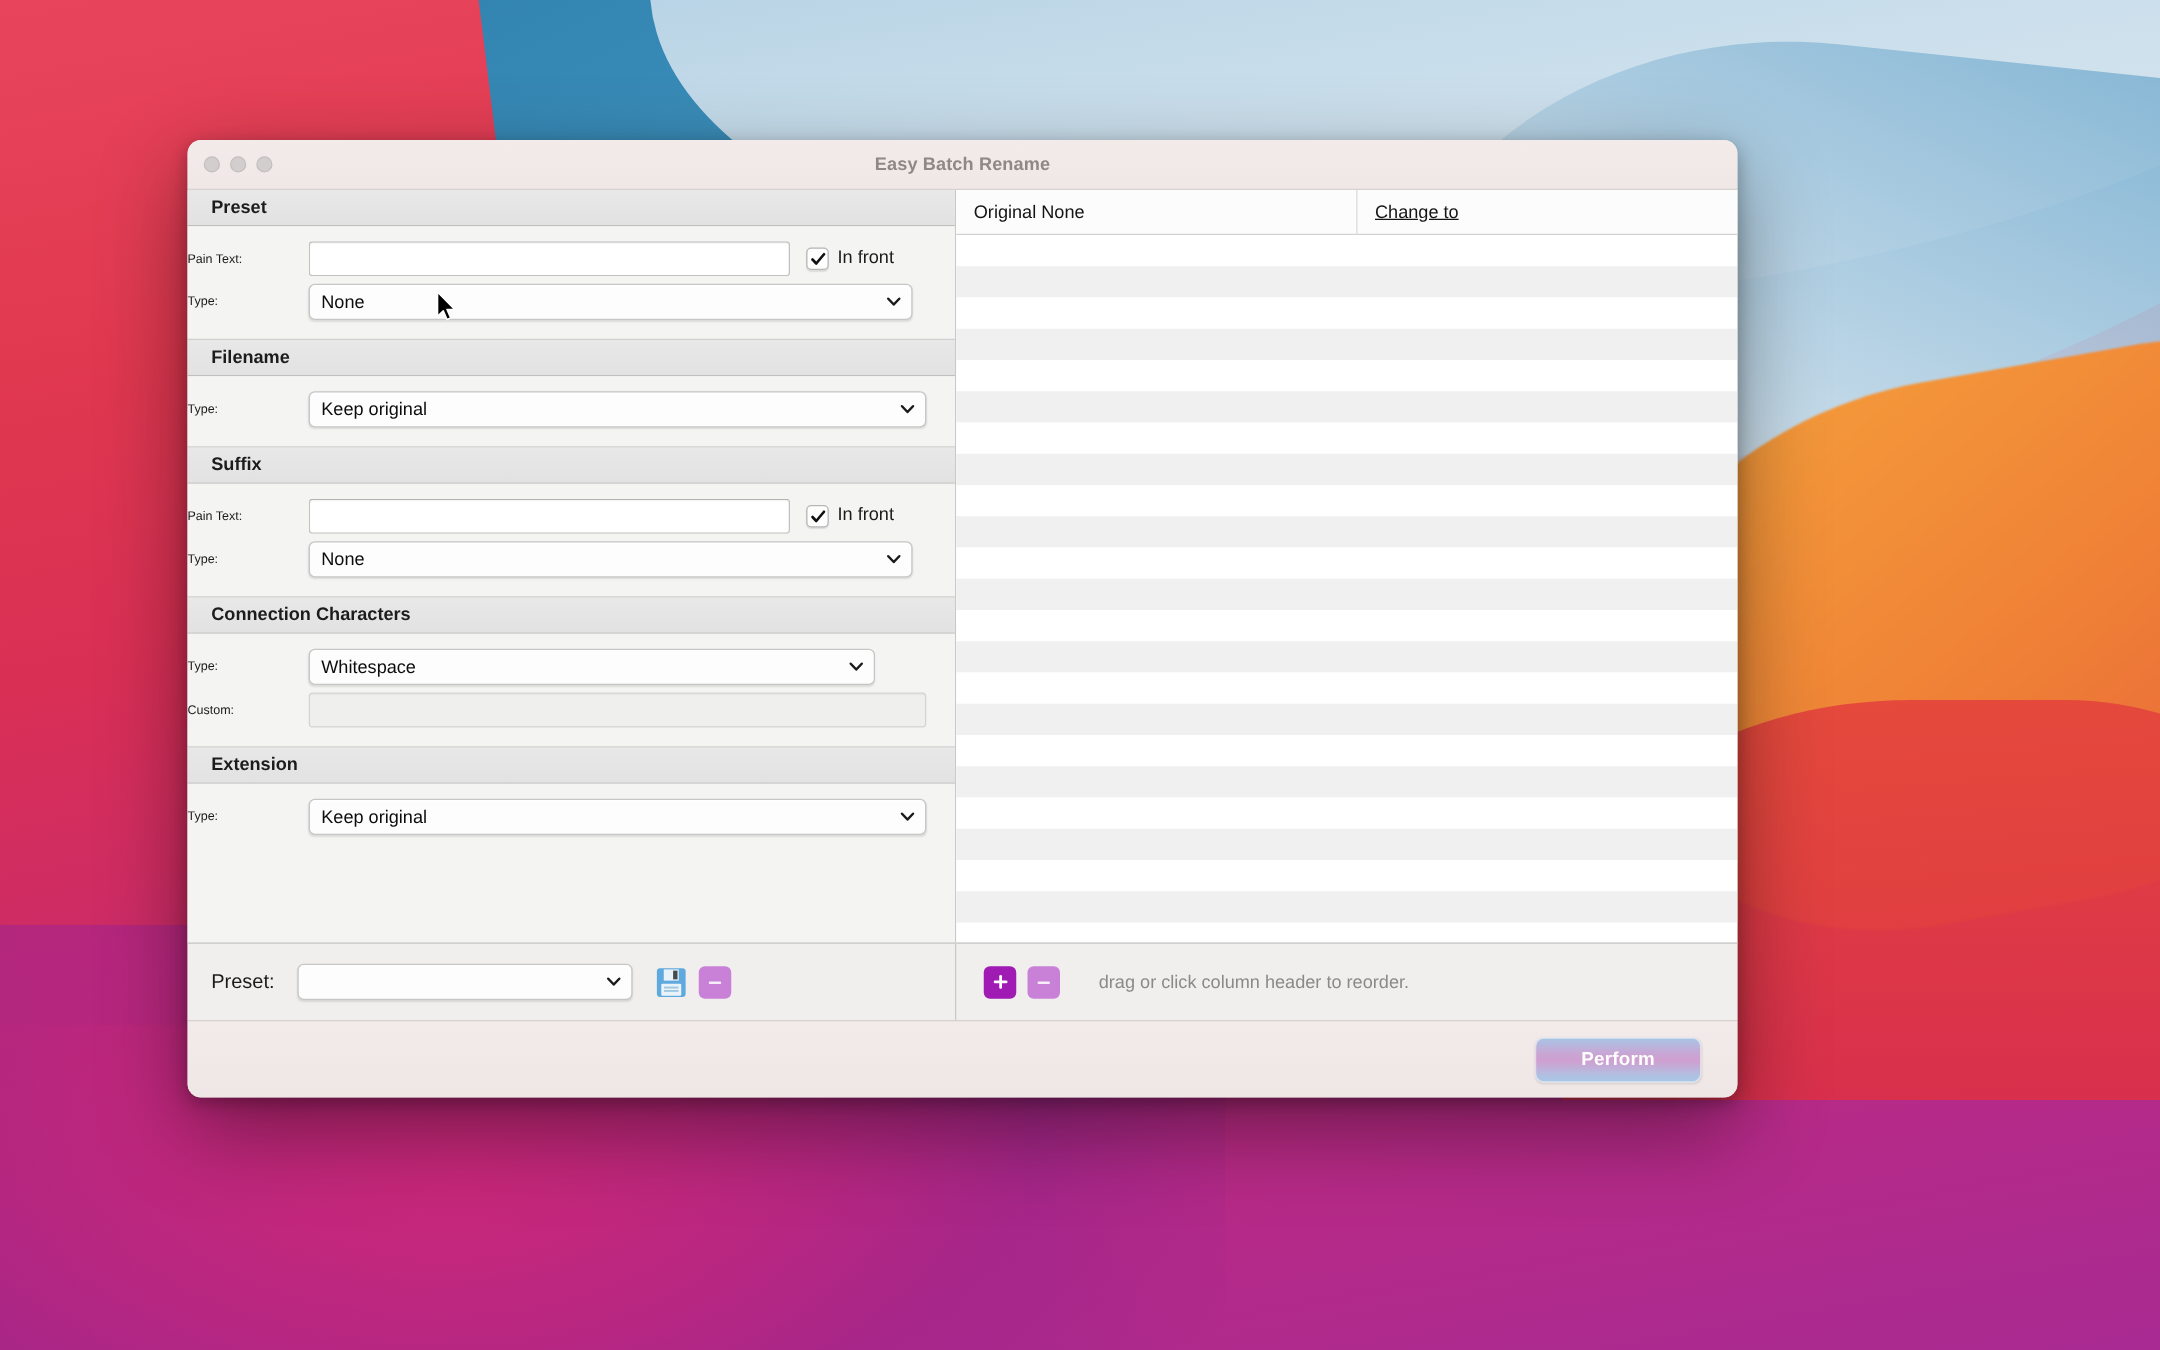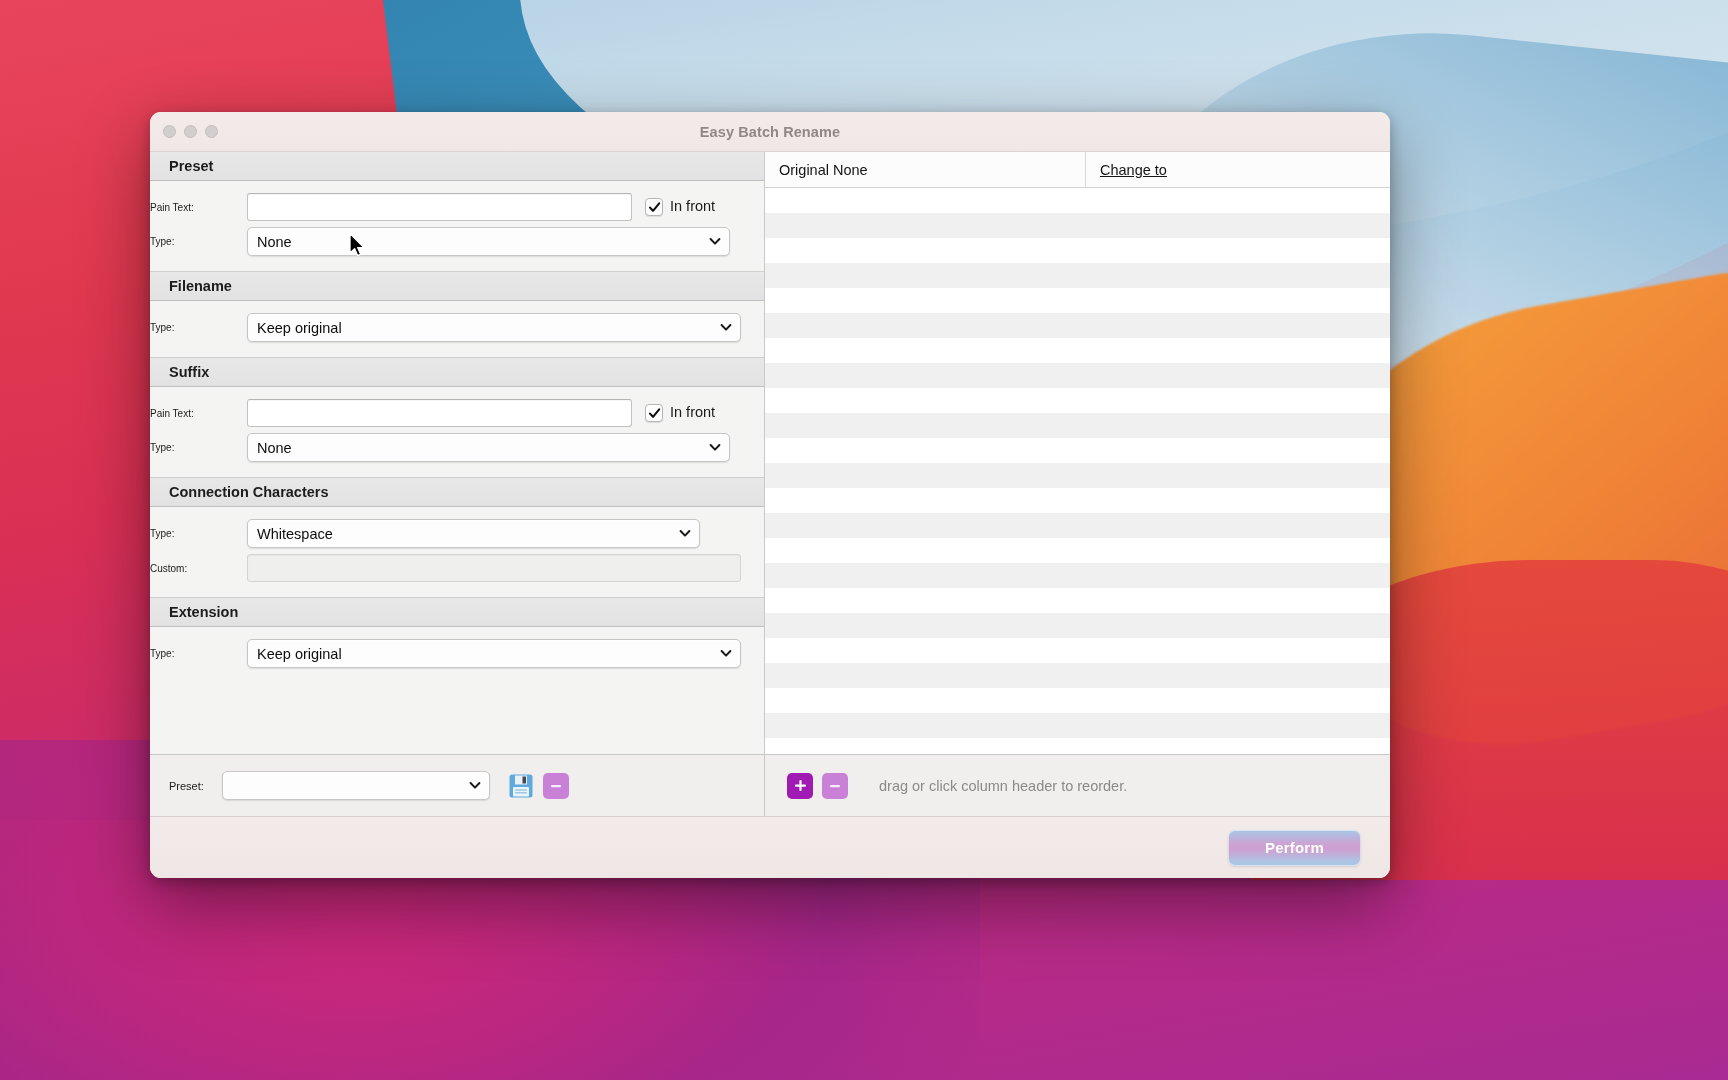--- a/index.html
+++ b/index.html
@@ -161,21 +161,21 @@
   
   #bottom-bars { display: flex; height: 62px; flex: 0 0 62px;
                  border-top: 1px solid #c6c6c6; background: #f0efee; }
   #bottom-left {
     width: 615px; flex: 0 0 615px;
     border-right: 1px solid #c9c9c9;
     display: flex; align-items: center; padding-left: 19px; gap: 9px;
   }
   #bottom-right { flex: 1; display: flex; align-items: center; padding-left: 22px; gap: 9px; }
 
-  .preset-label { font-size: 11px; color: #1b1b1b; margin-right: 9px; }
+  .preset-label { font-size: 16px; color: #1b1b1b; margin-right: 9px; }
   .preset-popup { width: 268px; }
 
   .sqbtn {
     width: 26px; height: 26px; border-radius: 5px;
     display: flex; align-items: center; justify-content: center;
     flex: 0 0 26px;
   }
   .sqbtn.plus  { background: #a01bb4; }
   .sqbtn.minus { background: #c981d8; }
   .sqbtn svg { display: block; }

